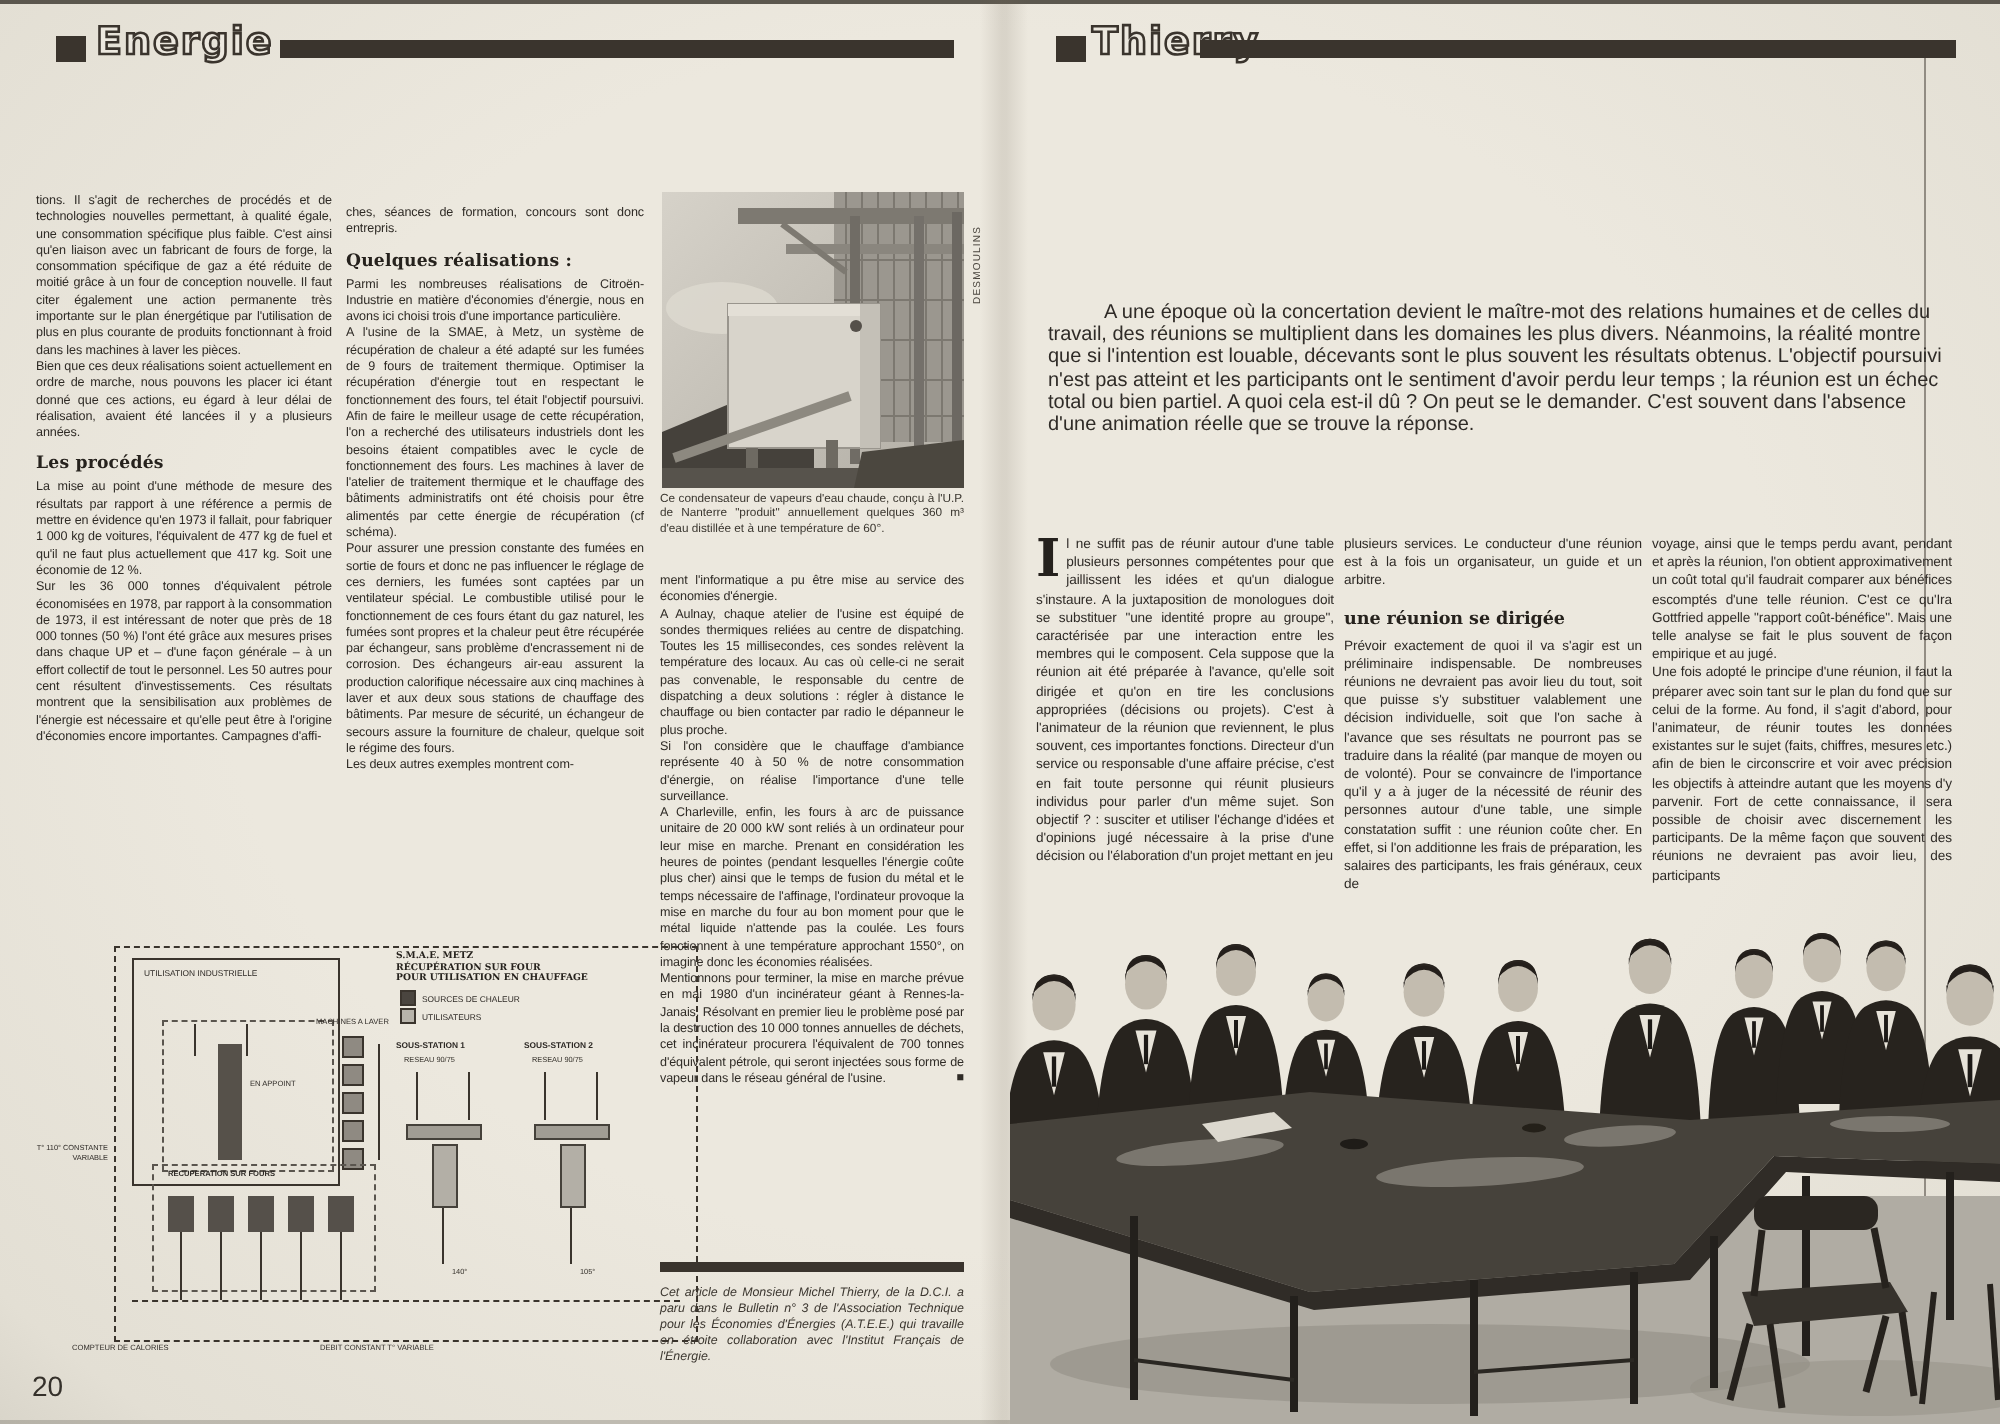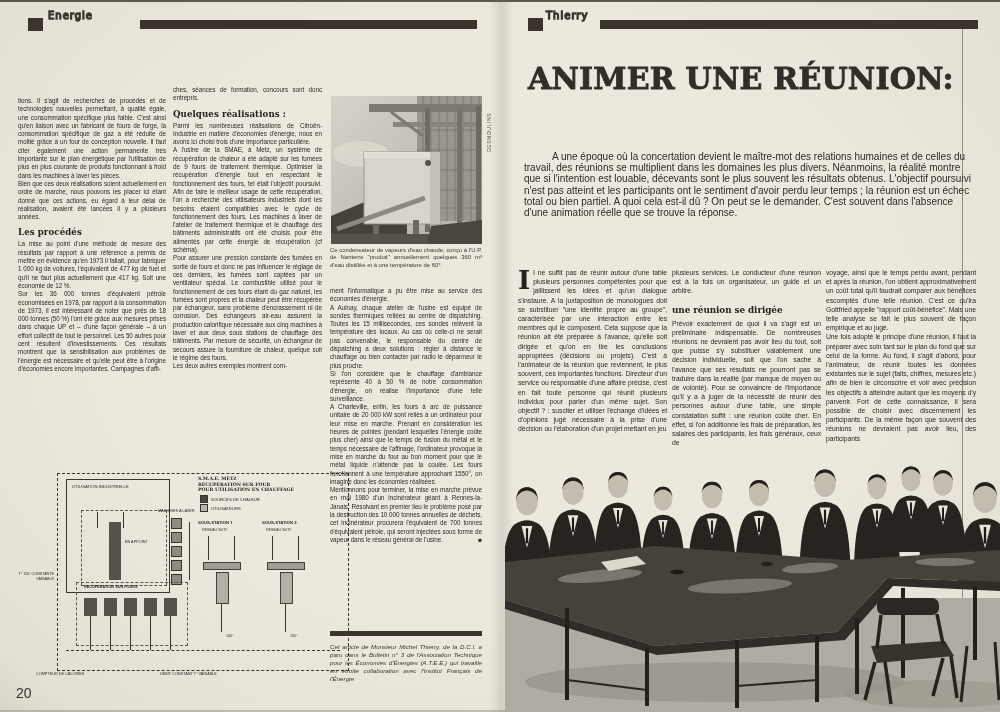--- a/index.html
+++ b/index.html
@@ -10,31 +10,31 @@
 
   
   .scan-top{left:0;top:0;width:1000px;height:2px;background:#433e36;opacity:.85;}
   .scan-right{left:962px;top:26px;width:1px;height:664px;background:#6d6860;opacity:.7;}
   .scan-bottom{left:0;top:710px;width:1000px;height:2px;background:rgba(100,95,85,.3);}
   .gutter{left:490px;top:0;width:24px;height:712px;
     background:linear-gradient(90deg, rgba(115,105,90,0) 0%, rgba(115,105,90,.16) 45%, rgba(115,105,90,.16) 55%, rgba(115,105,90,0) 100%);}
 
   
   .sec-square{width:15px;height:13px;background:#3a342d;}
-  .sec-label{font-family:"DejaVu Sans", sans-serif;font-weight:normal;font-size:10px;letter-spacing:1px;
+  .sec-label{font-family:"DejaVu Sans", sans-serif;font-weight:bold;font-size:19px;letter-spacing:1px;
     color:#ece8df;-webkit-text-stroke:1.3px #3a342d;text-shadow:0 0 0 #3a342d;}
   .sec-bar{height:9px;background:#3a342d;}
 
   
   .lp-col{font-size:6.3px;line-height:8.3px;text-align:justify;letter-spacing:-0.05px;color:#2f2b26;}
   .lp-col p{margin:0;}
   .lp-heading{font-family:"DejaVu Serif", serif;font-weight:bold;font-size:8.6px;line-height:10px;
     margin:6px 0 3px 0;color:#26221d;letter-spacing:.1px;}
   .lp-col1{left:18px;top:97px;width:148px;}
-  .lp-col2{left:173px;top:86px;width:149px;}
+  .lp-col2{left:173px;top:103px;width:149px;}
   .lp-caption{left:330px;top:247px;width:152px;font-size:5.9px;line-height:7.3px;text-align:justify;color:#3a362f;}
   .lp-col3{left:330px;top:287px;width:152px;}
   .end-line{text-align:right;height:0;transform:translateY(-8.3px);font-size:6.3px;}
   .lp-divider{left:330px;top:631px;width:152px;height:5px;background:#3a342d;}
   .lp-credit{left:330px;top:643px;width:152px;font-style:italic;font-size:6.2px;line-height:8.1px;
     text-align:justify;color:#3b362f;}
   .photo-credit{left:486px;top:152px;font-size:5px;letter-spacing:.6px;color:#4a453e;
     transform:rotate(-90deg);transform-origin:left top;white-space:nowrap;}
   .page-number{left:16px;top:685px;font-size:14px;color:#35312b;}
 
@@ -255,21 +255,20 @@
     <div class="abs page-number">20</div>
   </div>
 
   <div>
 
     <div class="abs sec-square" style="left:528px;top:18px;"></div>
     <div class="abs sec-label" style="left:546px;top:10px;">Thierry</div>
     <div class="abs sec-bar" style="left:600px;top:20px;width:378px;"></div>
 
     <div class="abs rp-title">
-      <div>ANIMER UNE RÉUNION:</div>
     </div>
 
     <div class="abs rp-intro">A une époque où la concertation devient le maître-mot des relations humaines et de celles du travail, des réunions se multiplient dans les domaines les plus divers. Néanmoins, la réalité montre que si l'intention est louable, décevants sont le plus souvent les résultats obtenus. L'objectif poursuivi n'est pas atteint et les participants ont le sentiment d'avoir perdu leur temps ; la réunion est un échec total ou bien partiel. A quoi cela est-il dû ? On peut se le demander. C'est souvent dans l'absence d'une animation réelle que se trouve la réponse.</div>
 
     <div class="abs rp-body rp-col1">
       <p><span class="dropcap">I</span><span>l ne suffit pas de réunir autour d'une table plusieurs personnes compétentes pour que jaillissent les idées et qu'un dialogue s'instaure. A la juxtaposition de monologues doit se substituer "une identité propre au groupe", caractérisée par une interaction entre les membres qui le composent. Cela suppose que la réunion ait été préparée à l'avance, qu'elle soit dirigée et qu'on en tire les conclusions appropriées (décisions ou projets). C'est à l'animateur de la réunion que reviennent, le plus souvent, ces importantes fonctions. Directeur d'un service ou responsable d'une affaire précise, c'est en fait toute personne qui réunit plusieurs individus pour parler d'un même sujet. Son objectif ? : susciter et utiliser l'échange d'idées et d'opinions jugé nécessaire à la prise d'une décision ou l'élaboration d'un projet mettant en jeu</span></p>
     </div>
 
     <div class="abs rp-body rp-col2">
       <p>plusieurs services. Le conducteur d'une réunion est à la fois un organisateur, un guide et un arbitre.</p>

